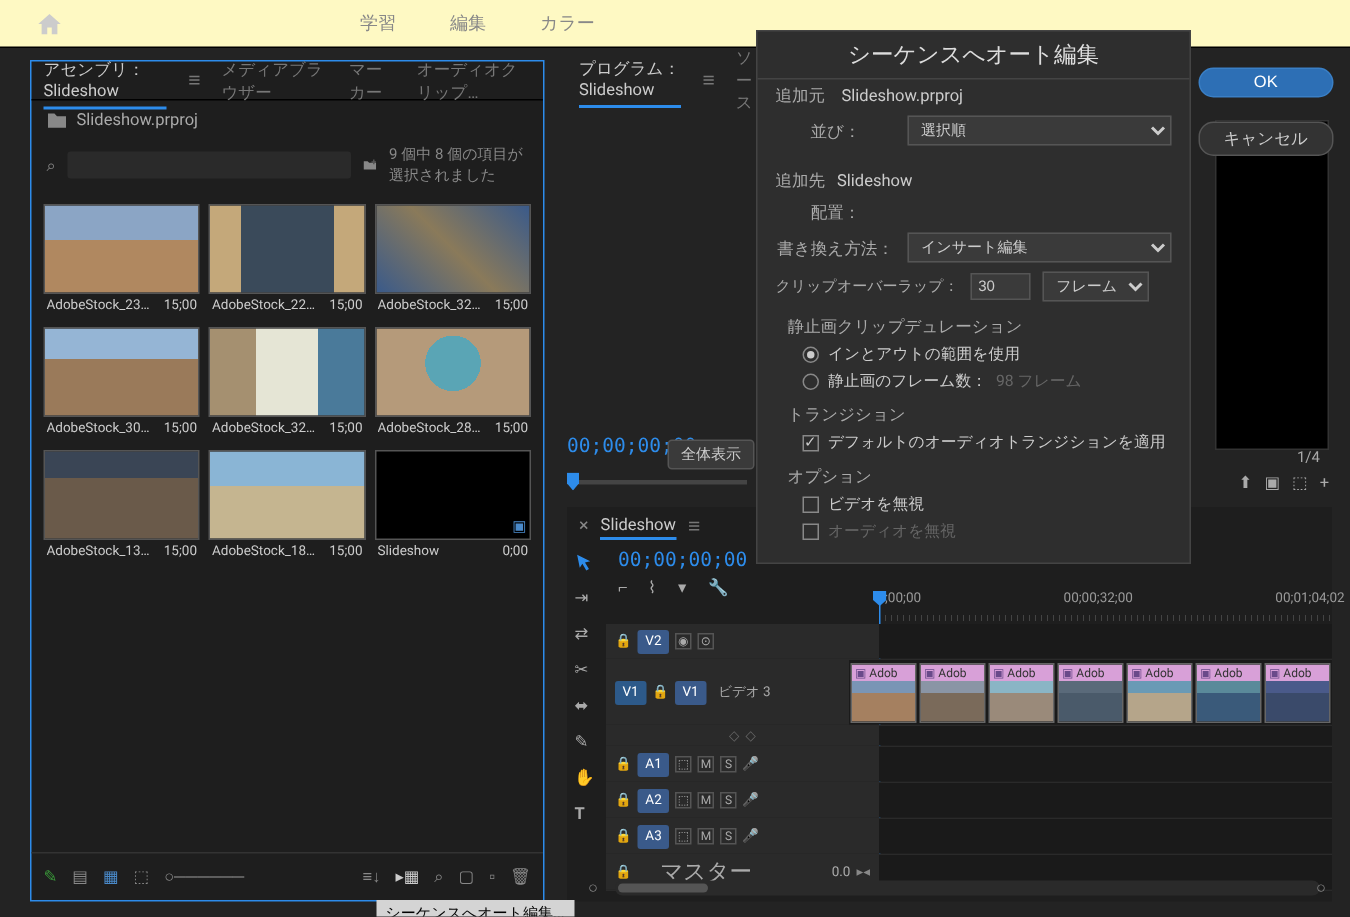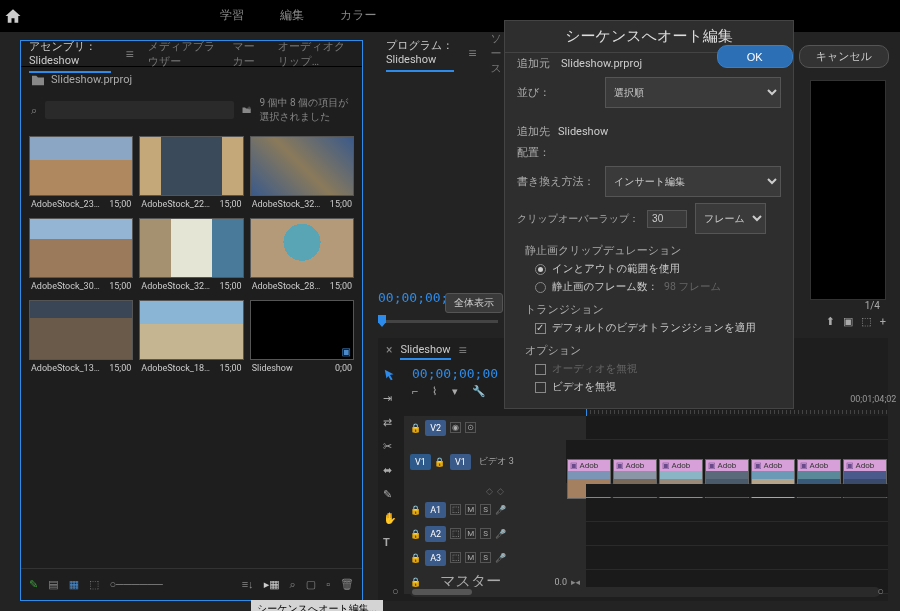--- a/index.html
+++ b/index.html
@@ -1,18 +1,18 @@
 <!DOCTYPE html>
 <html><head>
 <meta charset="utf-8">
 <style>
 * { margin: 0; padding: 0; box-sizing: border-box; }
 body { background: #232323; color: #ccc; font-family: -apple-system, BlinkMacSystemFont, "Segoe UI", Roboto, sans-serif; font-size: 11px; width: 900px; height: 611px; overflow: hidden; position: relative; }
 
-.top-menu { height: 32px; display: flex; align-items: center; padding: 0 4px; background: #000000; border-bottom: 1px solid #000; }
+.top-menu { height: 32px; display: flex; align-items: center; padding: 0 24px; background: #fef9c3; border-bottom: 1px solid #000; }
 .home-icon { width: 18px; height: 18px; margin-right: 180px; }
 .menu-item { padding: 6px 18px; color: #888; cursor: pointer; font-size: 12px; }
 .menu-item.active { color: #2d8ceb; border-bottom: 2px solid #2d8ceb; }
 
 .panel-tabs { height: 26px; display: flex; align-items: center; border-bottom: 1px solid #000; padding: 0 8px; gap: 14px; }
 .panel-tab { color: #777; font-size: 11px; padding: 4px 0; cursor: pointer; }
 .panel-tab.active { color: #ccc; border-bottom: 2px solid #2d8ceb; }
 .panel-menu { color: #777; font-size: 14px; }
 
 .project-panel { position: absolute; left: 20px; top: 40px; width: 343px; height: 561px; background: #1e1e1e; border: 1px solid #2d8ceb; }
@@ -31,27 +31,27 @@
 .project-footer { position: absolute; bottom: 0; left: 0; right: 0; height: 32px; display: flex; align-items: center; padding: 0 8px; gap: 10px; border-top: 1px solid #333; }
 .tooltip { position: absolute; bottom: -18px; left: 230px; background: #d4d4d4; color: #000; padding: 2px 6px; font-size: 10px; z-index: 100; white-space: nowrap; }
 
 .program-panel { position: absolute; left: 378px; top: 40px; width: 140px; height: 26px; }
 .program-time { position: absolute; left: 378px; top: 290px; color: #2d8ceb; font-size: 13px; font-family: monospace; }
 .playhead-slider { position: absolute; left: 378px; top: 312px; width: 120px; height: 14px; }
 
 .dialog { position: absolute; left: 504px; top: 20px; width: 290px; background: #2e2e2e; border: 1px solid #444; z-index: 50; padding-bottom: 12px; }
 .dialog-title { text-align: center; padding: 6px; color: #ddd; font-size: 15px; border-bottom: 1px solid #444; }
 .dialog-row { display: flex; align-items: center; padding: 3px 12px; gap: 8px; font-size: 11px; }
-.dialog-label { min-width: 80px; text-align: left; color: #aaa; }
-.dialog-select { background: #3a3a3a; border: 1px solid #555; color: #ccc; padding: 1px 4px; flex: 1; height: 31px; font-size: 10px; }
+.dialog-label { min-width: 80px; text-align: center; color: #aaa; }
+.dialog-select { background: #3a3a3a; border: 1px solid #555; color: #ccc; padding: 1px 4px; flex: 1; height: 20px; font-size: 10px; }
 .dialog-input { background: #3a3a3a; border: 1px solid #555; color: #ccc; padding: 1px 4px; width: 40px; height: 18px; font-size: 10px; }
 .dialog-section { padding: 6px 12px 2px 20px; color: #aaa; font-size: 11px; }
 .dialog-check { display: flex; align-items: center; gap: 6px; padding: 2px 12px 2px 30px; font-size: 10.5px; color: #ccc; }
 .dialog-radio { display: flex; align-items: center; gap: 6px; padding: 2px 12px 2px 30px; font-size: 10.5px; color: #ccc; }
-.dialog-buttons { position: absolute; right: -96px; top: 24px; display: flex; flex-direction: row; gap: 6px; }
+.dialog-buttons { position: absolute; right: -96px; top: 24px; display: flex; flex-direction: column; gap: 16px; }
 .btn { padding: 3px 16px; border-radius: 10px; border: 1px solid #555; background: #333; color: #ccc; font-size: 11px; cursor: pointer; min-width: 76px; text-align: center; }
 .btn.primary { background: #2d6fb5; border-color: #3a7fc5; color: #fff; }
 
 .preview-area { position: absolute; right: 14px; top: 80px; width: 76px; height: 220px; background: #000; border: 1px solid #333; }
 .preview-count { position: absolute; right: 20px; top: 300px; color: #aaa; font-size: 10px; }
 .export-icons { position: absolute; right: 14px; top: 315px; display: flex; gap: 8px; }
 
 .fullview-btn { position: absolute; left: 445px; top: 293px; background: #3a3a3a; border: 1px solid #555; color: #ccc; padding: 2px 8px; font-size: 10px; border-radius: 3px; }
 
 .timeline-panel { position: absolute; left: 378px; top: 338px; width: 510px; height: 263px; background: #1e1e1e; }
@@ -75,21 +75,21 @@
 
 .tl-tracks { position: absolute; left: 0; top: 54px; right: 0; }
 .tl-track { display: flex; height: 24px; border-bottom: 1px solid #2a2a2a; }
 .tl-track.video { height: 44px; }
 .tl-track-head { width: 182px; display: flex; align-items: center; gap: 4px; padding: 0 6px; background: #2a2a2a; font-size: 9px; }
 .tl-track-name { background: #3a5a8a; padding: 3px 5px; border-radius: 2px; color: #fff; font-size: 9px; }
 .tl-track-name.src { background: #2d5a8a; }
 .tl-track-btn { width: 11px; height: 11px; border: 1px solid #555; display: flex; align-items: center; justify-content: center; font-size: 8px; color: #aaa; }
 .tl-track-content { flex: 1; position: relative; background: #1a1a1a; display: flex; }
 
-.clip { height: 40px; margin: 19px 1px; border: 1px solid #666; position: relative; overflow: hidden; }
+.clip { height: 40px; margin: 2px 1px; border: 1px solid #666; position: relative; overflow: hidden; }
 .clip-label { position: absolute; top: 0; left: 0; right: 0; background: #d8a0d8; color: #333; font-size: 8px; padding: 1px 2px; height: 11px; white-space: nowrap; overflow: hidden; }
 .clip-thumb { position: absolute; top: 11px; left: 0; right: 0; bottom: 0; background: #5a4a3a; }
 
 .tl-scrollbar { position: absolute; bottom: 4px; left: 32px; right: 8px; height: 10px; background: #2a2a2a; border-radius: 5px; }
 .tl-scrollbar-thumb { position: absolute; left: 2px; width: 60px; height: 6px; top: 2px; background: #555; border-radius: 3px; }
 
 .radio { width: 11px; height: 11px; border-radius: 50%; border: 1px solid #888; display: inline-block; position: relative; }
 .radio.checked::after { content: ''; position: absolute; top: 2px; left: 2px; width: 5px; height: 5px; border-radius: 50%; background: #ccc; }
 .checkbox { width: 11px; height: 11px; border: 1px solid #888; display: inline-block; position: relative; }
 .checkbox.checked::after { content: '✓'; position: absolute; top: -2px; left: 0; font-size: 10px; color: #ccc; }
@@ -304,30 +304,30 @@
     <span>インとアウトの範囲を使用</span>
   </div>
   <div class="dialog-radio">
     <span class="radio"></span>
     <span>静止画のフレーム数：</span>
     <span style="color:#666">98 フレーム</span>
   </div>
   <div class="dialog-section">トランジション</div>
   <div class="dialog-check">
     <span class="checkbox checked"></span>
-    <span>デフォルトのビデオトランジションを適用</span>
+    <span>デフォルトのオーディオトランジションを適用</span>
   </div>
   <div class="dialog-section">オプション</div>
   <div class="dialog-check">
     <span class="checkbox"></span>
-    <span style="color:#666">オーディオを無視</span>
+    <span>ビデオを無視</span>
   </div>
   <div class="dialog-check">
     <span class="checkbox"></span>
-    <span>ビデオを無視</span>
+    <span style="color:#666">オーディオを無視</span>
   </div>
   <div class="dialog-buttons">
     <button class="btn primary">OK</button>
     <button class="btn">キャンセル</button>
   </div>
 </div>
 
 <div class="timeline-panel">
   <div class="tl-tabs">
     <span class="tl-close">×</span>

